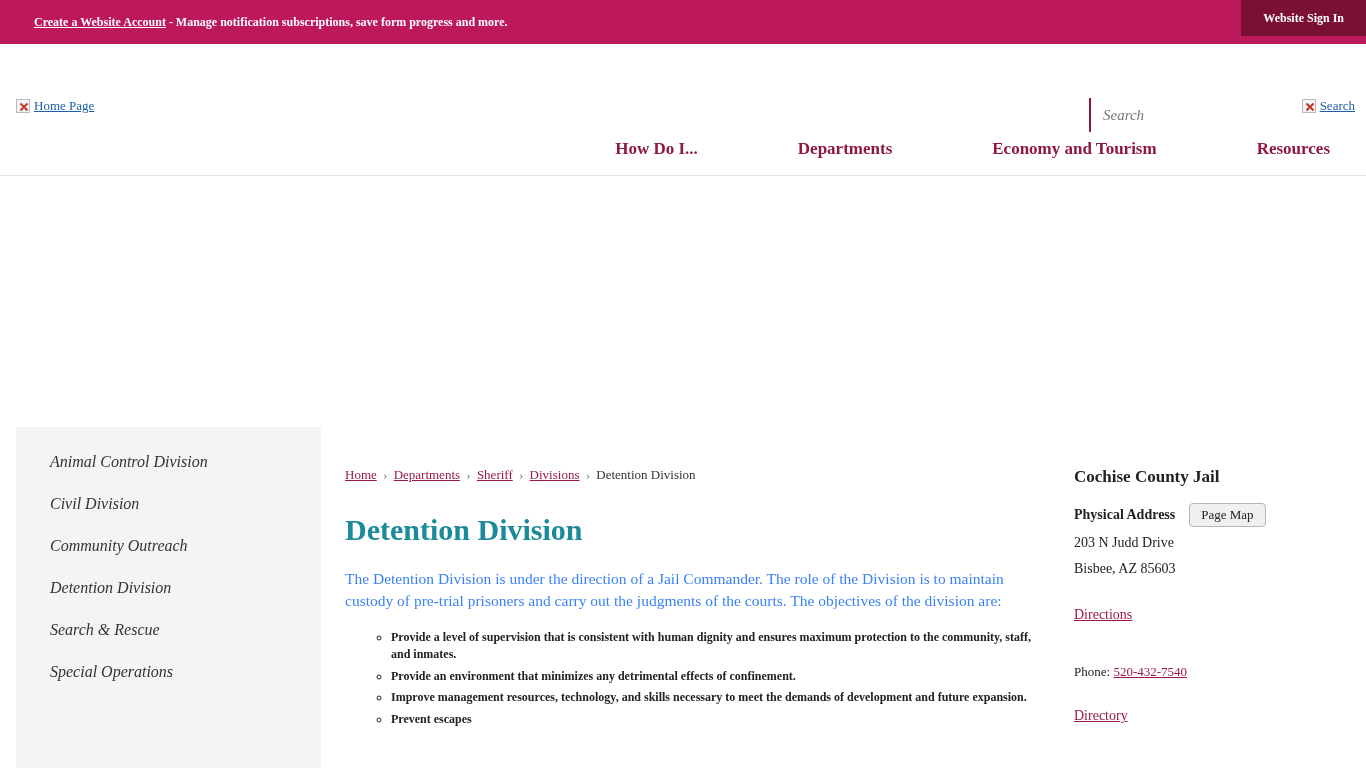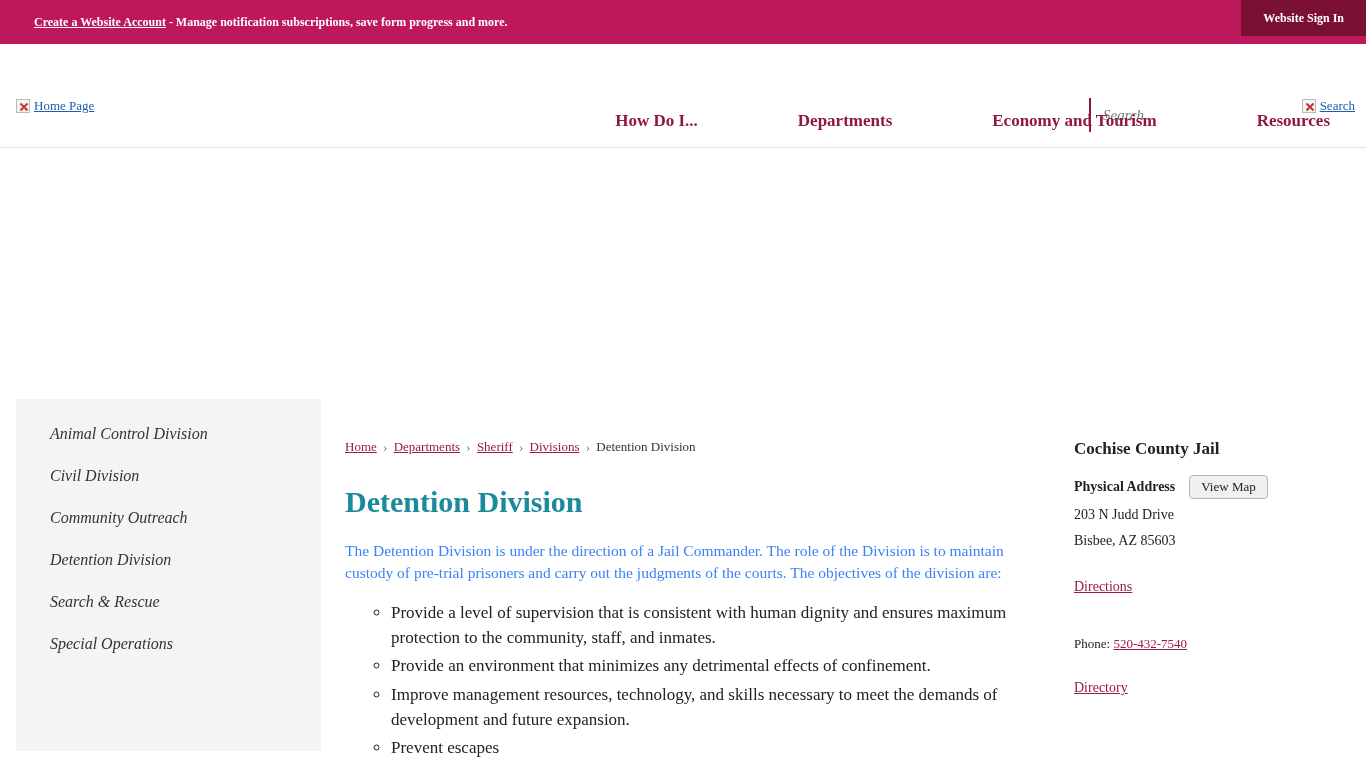--- a/index.html
+++ b/index.html
@@ -36,21 +36,21 @@
     font-weight: bold;
     display: flex;
     align-items: center;
     padding: 0 22px;
     cursor: pointer;
   }
 
   
   .header {
     position: relative;
-    height: 104px;
+    height: 132px;
     background: #ffffff;
     border-bottom: 1px solid #e3e3e3;
   }
   .broken-img {
     display: inline-flex;
     align-items: center;
     gap: 4px;
     font-size: 13px;
     color: #1b5eab;
     text-decoration: underline;
@@ -174,25 +174,26 @@
     line-height: 1.45;
     margin: 0 0 16px 0;
     max-width: 660px;
   }
   ul.objectives {
     margin: 0;
     padding-left: 46px;
     list-style: circle;
   }
   ul.objectives li {
-    font-size: 17px;
+    font-size: 12px;
     color: #222;
     line-height: 1.45;
     margin-bottom: 4px;
     max-width: 650px;
+    font-weight: bold;
   }
 
   
   .rail {
     width: 300px;
     flex: 0 0 auto;
     padding: 40px 16px 0 8px;
   }
   .rail h2 {
     color: #b3451c;
@@ -296,21 +297,21 @@
       <li>Improve management resources, technology, and skills necessary to meet the demands of development and future expansion.</li>
       <li>Prevent escapes</li>
     </ul>
   </main>
 
   <aside class="rail">
     <h3>Cochise County Jail</h3>
 
     <div>
       <span class="label">Physical Address</span>
-      <button class="view-map-btn">View Map</button>
+      <button class="view-map-btn">Page Map</button>
     </div>
 
     <div class="addr">203 N Judd Drive</div>
     <div class="addr">Bisbee, AZ 85603</div>
 
     <div class="link-row">
       <a href="#">Directions</a>
     </div>
 
     <div class="phone-row">

